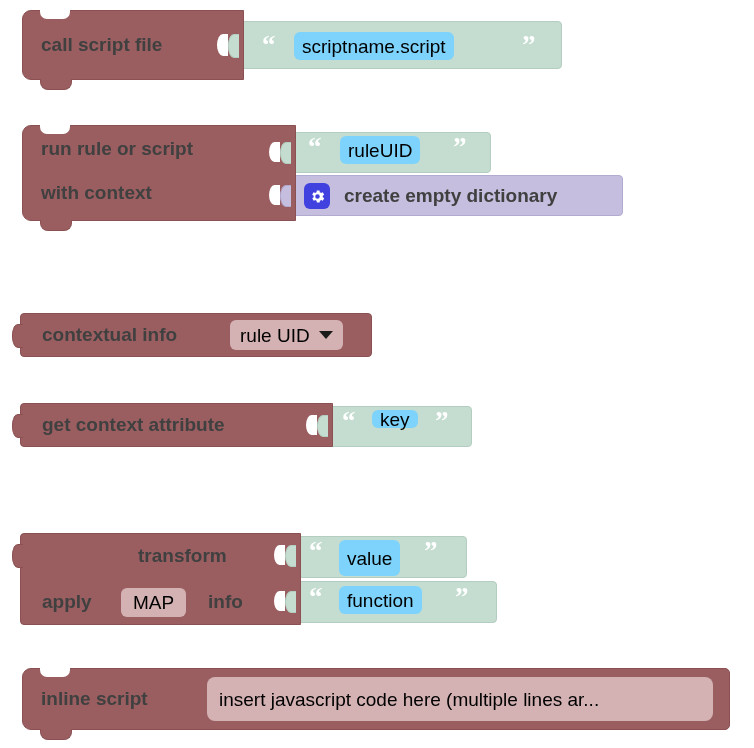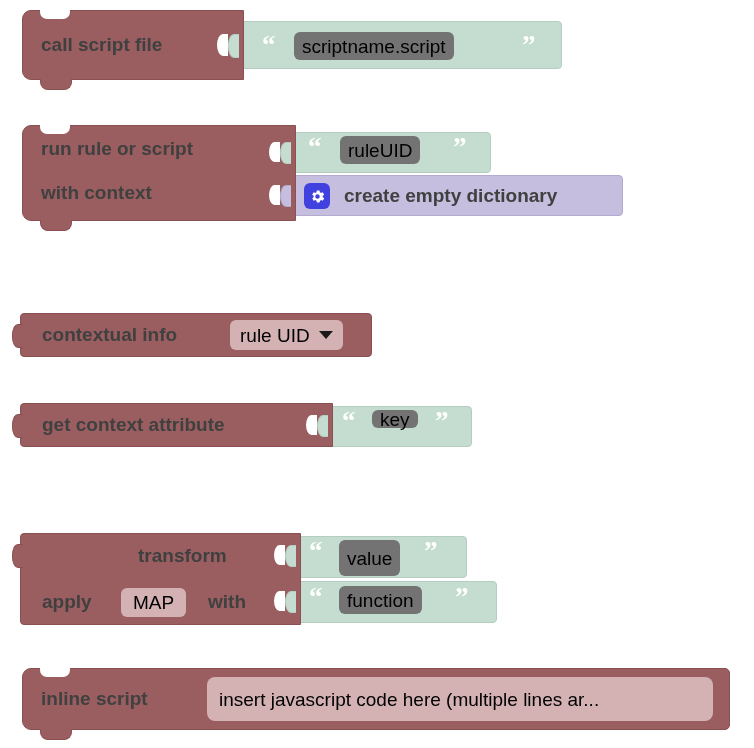--- a/index.html
+++ b/index.html
@@ -105,21 +105,21 @@
     font-size: 19px;
     line-height: 1;
     white-space: nowrap;
     z-index: 5;
     font-weight: bold;
   }
 
   
   .field {
     position: absolute;
-    background: #737373;
+    background: #7dd3fc;
     border-radius: 6px;
     color: #000000;
     font-size: 19px;
     line-height: 1;
     display: flex;
     align-items: center;
     justify-content: center;
     padding: 4px 8px;
     white-space: nowrap;
     z-index: 5;
@@ -254,21 +254,21 @@
 
   <div class="tab-left" style="left:0px; top:11px;"></div>
   <div class="blk body-red" style="left:8px; top:0px; width:281px; height:92px; border-radius:4px 0 0 4px;"></div>
   <div class="socket" style="left:262px; top:12px; height:20px;"></div>
   <div class="socket" style="left:262px; top:58px; height:20px;"></div>
 
   <span class="label" style="left:126px; top:13px;">transform</span>
 
   <span class="label" style="left:30px; top:59px;">apply</span>
   <div class="field redfield" style="left:109px; top:55px; height:29px; padding:0 12px;">MAP</div>
-  <span class="label" style="left:196px; top:59px;">with</span>
+  <span class="label" style="left:196px; top:59px;">info</span>
 
   <span class="quote" style="left:297px; top:5px;">“</span>
   <div class="field" style="left:327px; top:7px; height:36px;">value</div>
   <span class="quote" style="left:412px; top:5px;">”</span>
 
   <span class="quote" style="left:297px; top:51px;">“</span>
   <div class="field" style="left:327px; top:53px; height:28px;">function</div>
   <span class="quote" style="left:443px; top:51px;">”</span>
 </div>
 

